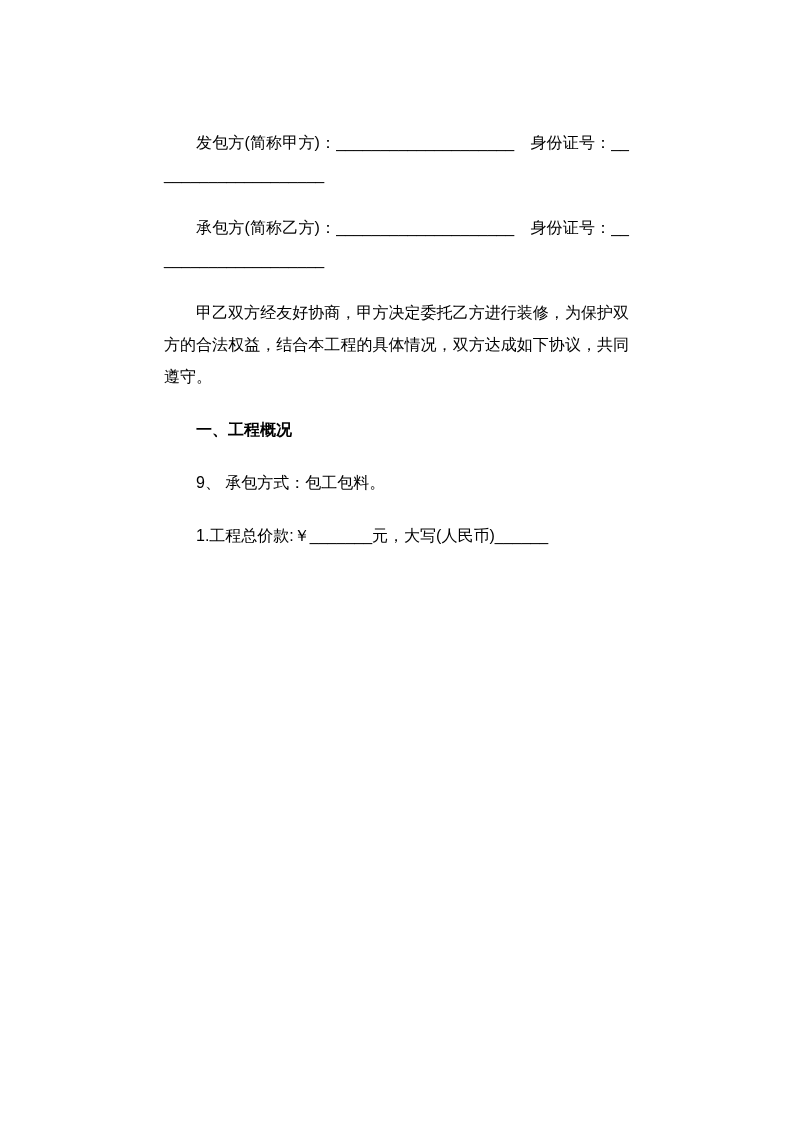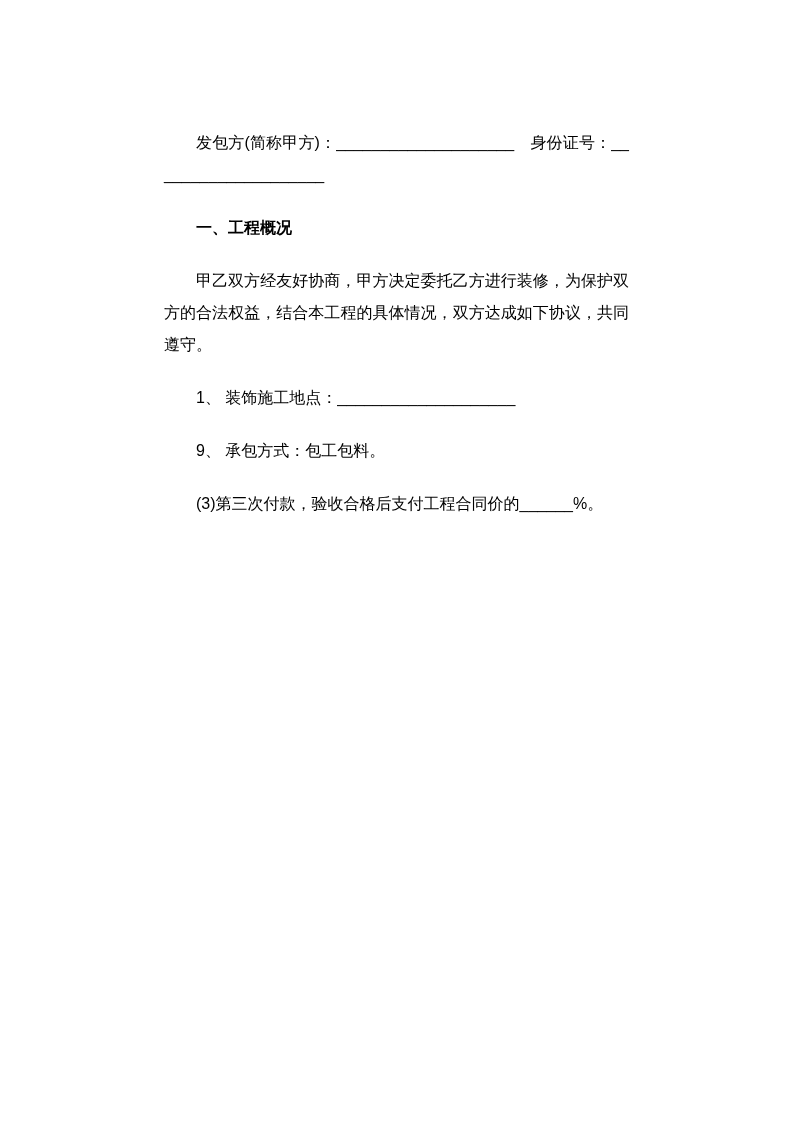--- a/index.html
+++ b/index.html
@@ -31,18 +31,18 @@
   }
   .bold {
     font-weight: bold;
   }
 </style>
 </head>
 <body>
 
 <div class="page">
   <p class="indent">发包方(简称甲方)：____________________　身份证号：____________________</p>
+  <p class="indent">承包方(简称乙方)：____________________　身份证号：____________________</p>
+  <p class="indent">甲乙双方经友好协商，甲方决定委托乙方进行装修，为保护双方的合法权益，结合本工程的具体情况，双方达成如下协议，共同遵守。</p>
   <p class="indent bold">一、工程概况</p>
-  <p class="indent">甲乙双方经友好协商，甲方决定委托乙方进行装修，为保护双方的合法权益，结合本工程的具体情况，双方达成如下协议，共同遵守。</p>
-  <p class="indent">1、 装饰施工地点：____________________</p>
   <p class="indent">9、 承包方式：包工包料。</p>
-  <p class="indent">(3)第三次付款，验收合格后支付工程合同价的______%。</p>
+  <p class="indent">1.工程总价款:￥_______元，大写(人民币)______</p>
 </div>
 
 </body></html>

